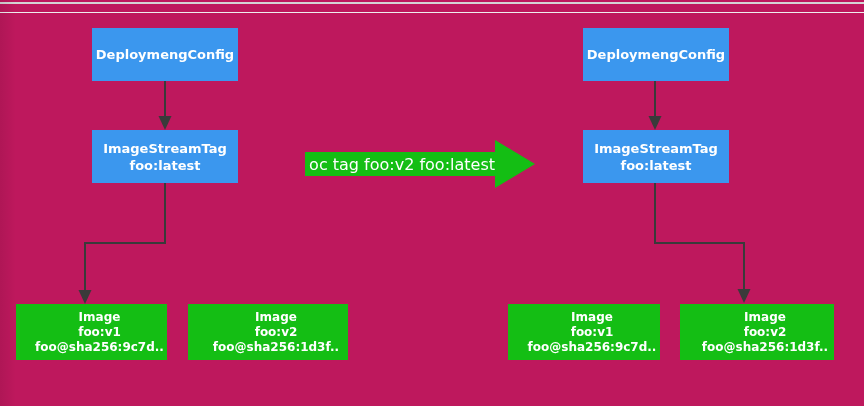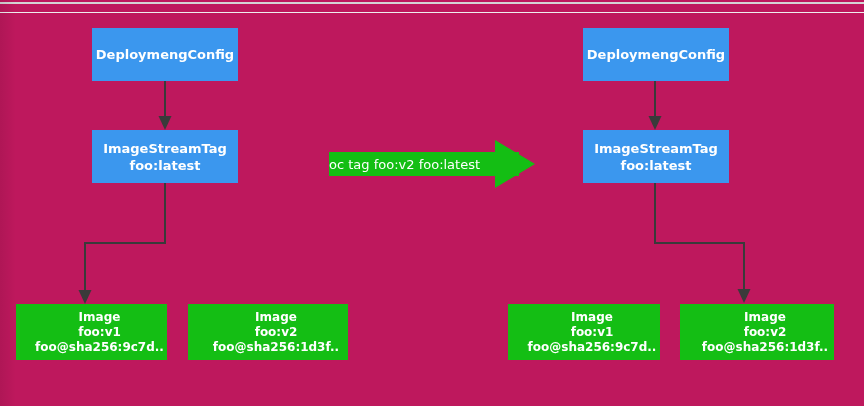--- a/index.html
+++ b/index.html
@@ -28,22 +28,22 @@
   .ist-right{left:583px;top:130px;width:146px;height:53px;}
   .img-v1-right{left:508px;top:304px;width:136px;height:56px;}
   .img-v2-right{left:680px;top:304px;width:138px;height:56px;}
   
   .connectors{position:absolute;left:0;top:0;width:864px;height:406px;}
   .connectors path{stroke:var(--line);stroke-width:2;fill:none;}
   .connectors polygon{fill:var(--line);}
   
   .cmd-shaft{
     position:absolute;left:305px;top:152px;width:190px;height:24px;
-    background:var(--green);display:flex;align-items:center;justify-content:flex-start;
-    color:#ffffff;font-size:13px;white-space:nowrap;margin-left:24px;
+    background:var(--green);display:flex;align-items:center;justify-content:flex-end;
+    color:#ffffff;font-size:16px;white-space:nowrap;
   }
   .cmd-head{
     position:absolute;left:495px;top:140px;width:0;height:0;
     border-top:24px solid transparent;border-bottom:24px solid transparent;
     border-left:40px solid var(--green);
   }
 </style>
 </head>
 <body>
 

